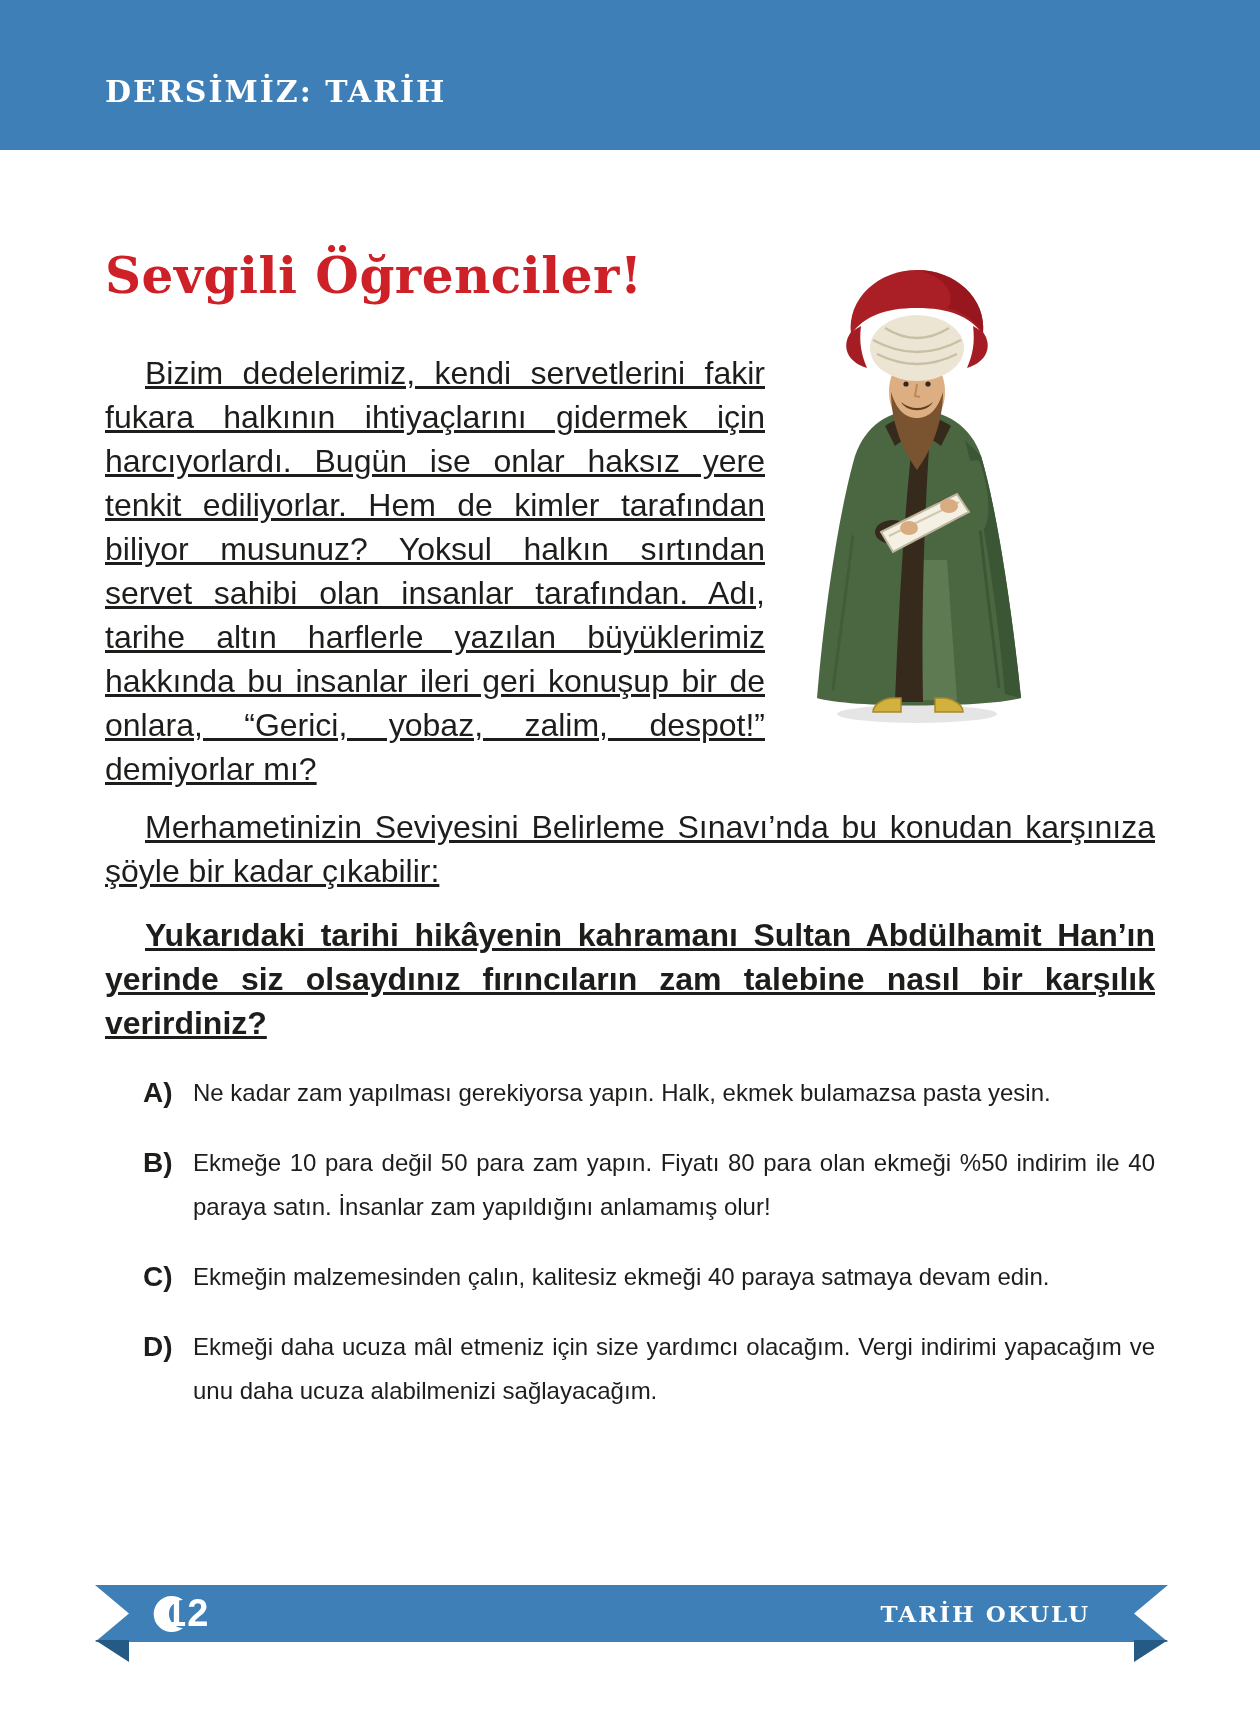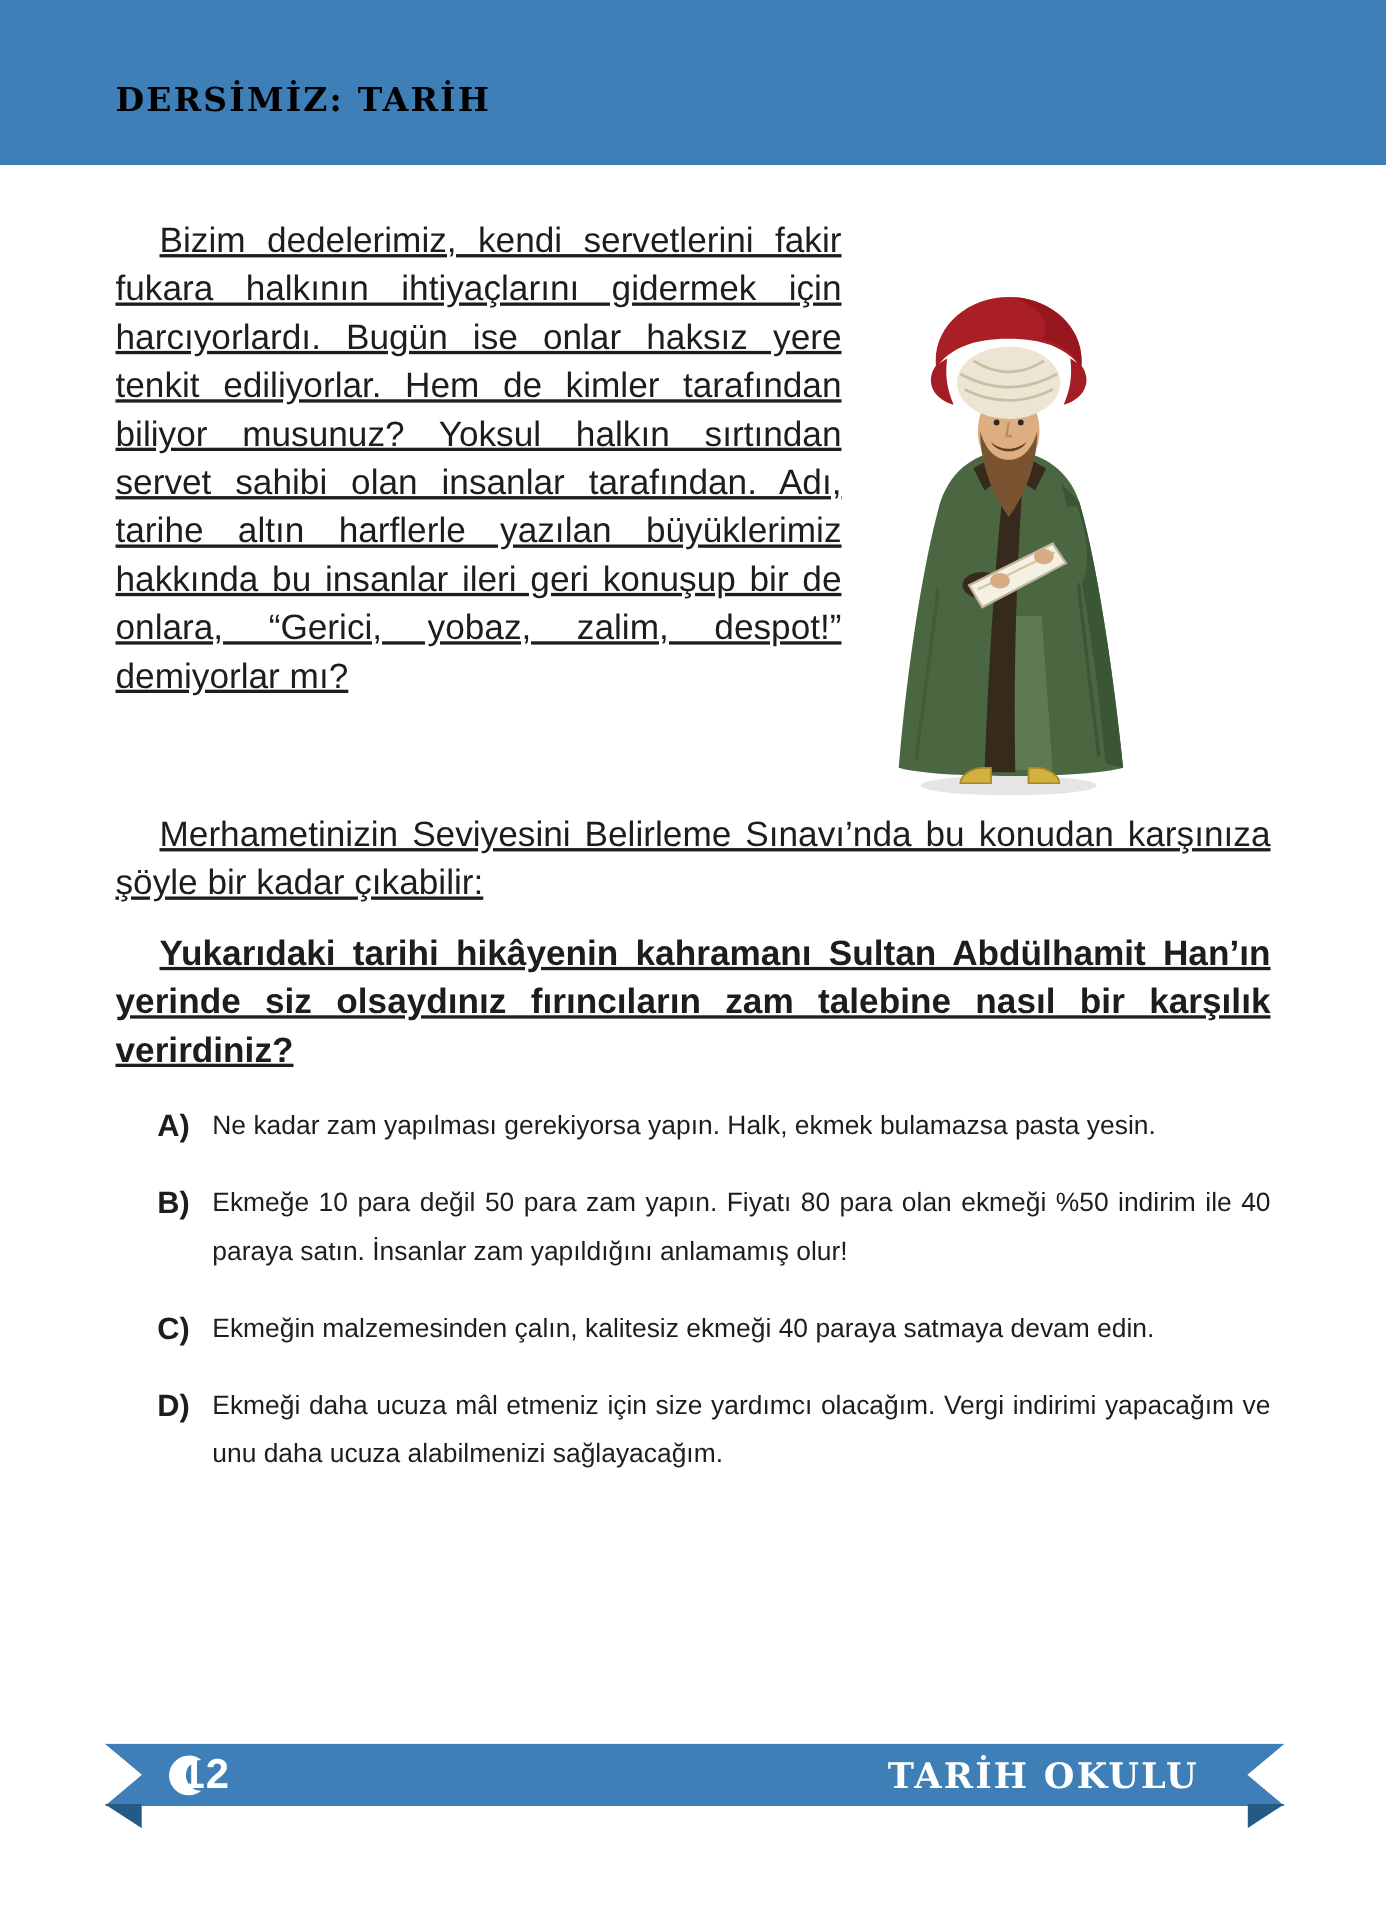--- a/index.html
+++ b/index.html
@@ -10,21 +10,21 @@
     font-family:"Liberation Sans", sans-serif; color:#1d1d1b;
   }
 
   
   .top-band {
     position:absolute; top:0; left:0; width:100%; height:150px;
     background:#3d7fb6;
   }
   .band-title {
     position:absolute; left:105px; top:74px;
-    color:#000000; font-family:"DejaVu Serif", serif;
+    color:#ffffff; font-family:"DejaVu Serif", serif;
     font-weight:700; font-size:30px; letter-spacing:2px;
   }
 
   
   .content { position:absolute; top:150px; left:105px; width:1050px; }
 
   .illustration {
     float:right; width:262px;
     margin:110px 104px 6px 24px;
   }
@@ -62,21 +62,21 @@
   .fold-left  { left:95px;  clip-path: polygon(0 0, 100% 0, 100% 100%); }
   .fold-right { right:92px; clip-path: polygon(0 0, 100% 0, 0 100%); }
 
   .page-num-wrap { display:flex; align-items:center; }
   .num {
     color:#ffffff; font-weight:700; font-size:38px;
     margin-left:-28px; letter-spacing:1px;
   }
   .brand {
     color:#ffffff; font-family:"DejaVu Serif", serif;
-    font-weight:700; font-size:32px; letter-spacing:2px;
+    font-weight:700; font-size:23px; letter-spacing:2px;
   }
 </style>
 </head>
 <body>
 
 <div class="page">
 
   <header class="top-band">
     <div class="band-title">DERSİMİZ: TARİH</div>
   </header>
@@ -140,20 +140,21 @@
           <ellipse cx="160" cy="246" rx="9" ry="7" fill="#d9ab80"></ellipse>
         </g>
 
         <g>
           <path d="M112 438 L112 452 L84 452 C84 444 96 438 104 438 Z" fill="#d3b13e" stroke="#a8862c" stroke-width="1.5"></path>
           <path d="M146 438 L146 452 L174 452 C174 444 162 438 154 438 Z" fill="#d3b13e" stroke="#a8862c" stroke-width="1.5"></path>
         </g>
       </svg>
     </figure>
 
+    <h1 class="page-title">Sevgili Öğrenciler!</h1>
 
     <p class="body indent p-intro">Bizim dedelerimiz, kendi servetlerini fakir fukara halkının ihtiyaçlarını gidermek için harcıyorlardı. Bugün ise onlar haksız yere tenkit ediliyorlar. Hem de kimler tarafından biliyor musunuz? Yoksul halkın sırtından servet sahibi olan insanlar tarafından. Adı, tarihe altın harflerle yazılan büyüklerimiz hakkında bu insanlar ileri geri konuşup bir de onlara, “Gerici, yobaz, zalim, despot!” demiyorlar mı?</p>
 
     <p class="body indent p-exam">Merhametinizin Seviyesini Belirleme Sınavı’nda bu konudan karşınıza şöyle bir kadar çıkabilir:</p>
 
     <p class="body question">Yukarıdaki tarihi hikâyenin kahramanı Sultan Abdülhamit Han’ın yerinde siz olsaydınız fırıncıların zam talebine nasıl bir karşılık verirdiniz?</p>
 
     <div class="options">
       <div class="option">
         <span class="opt-label">A)</span>

